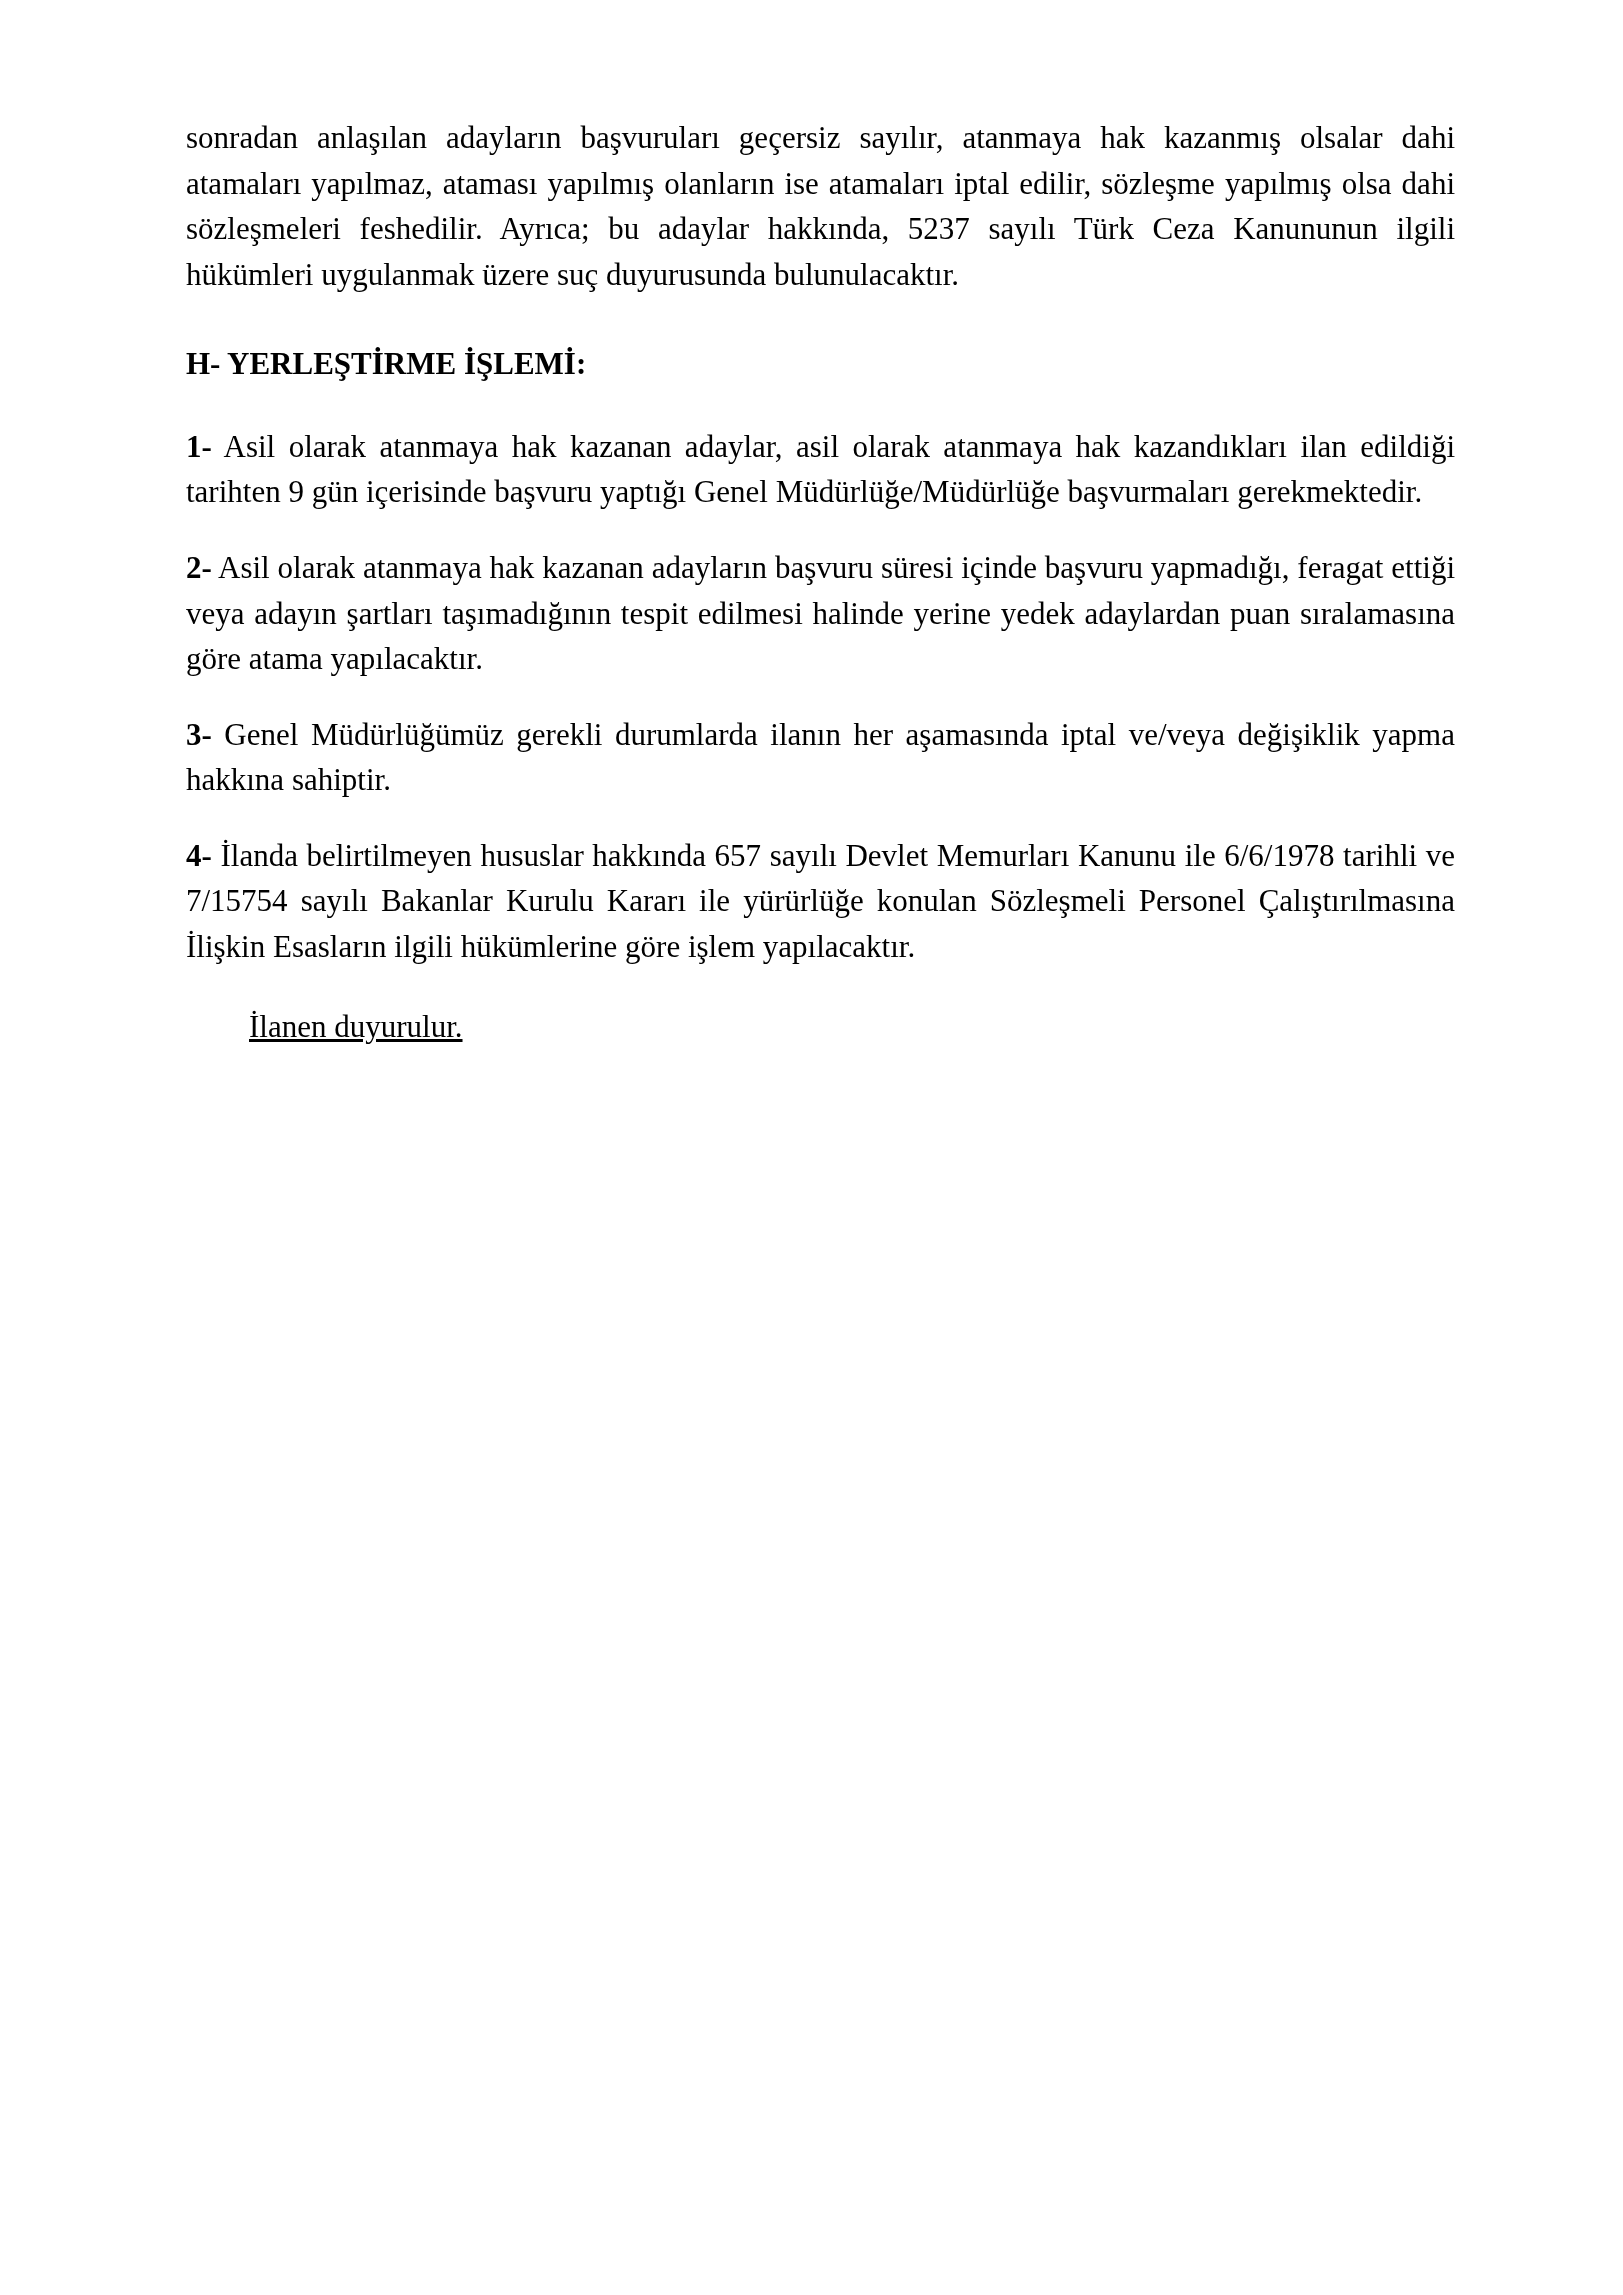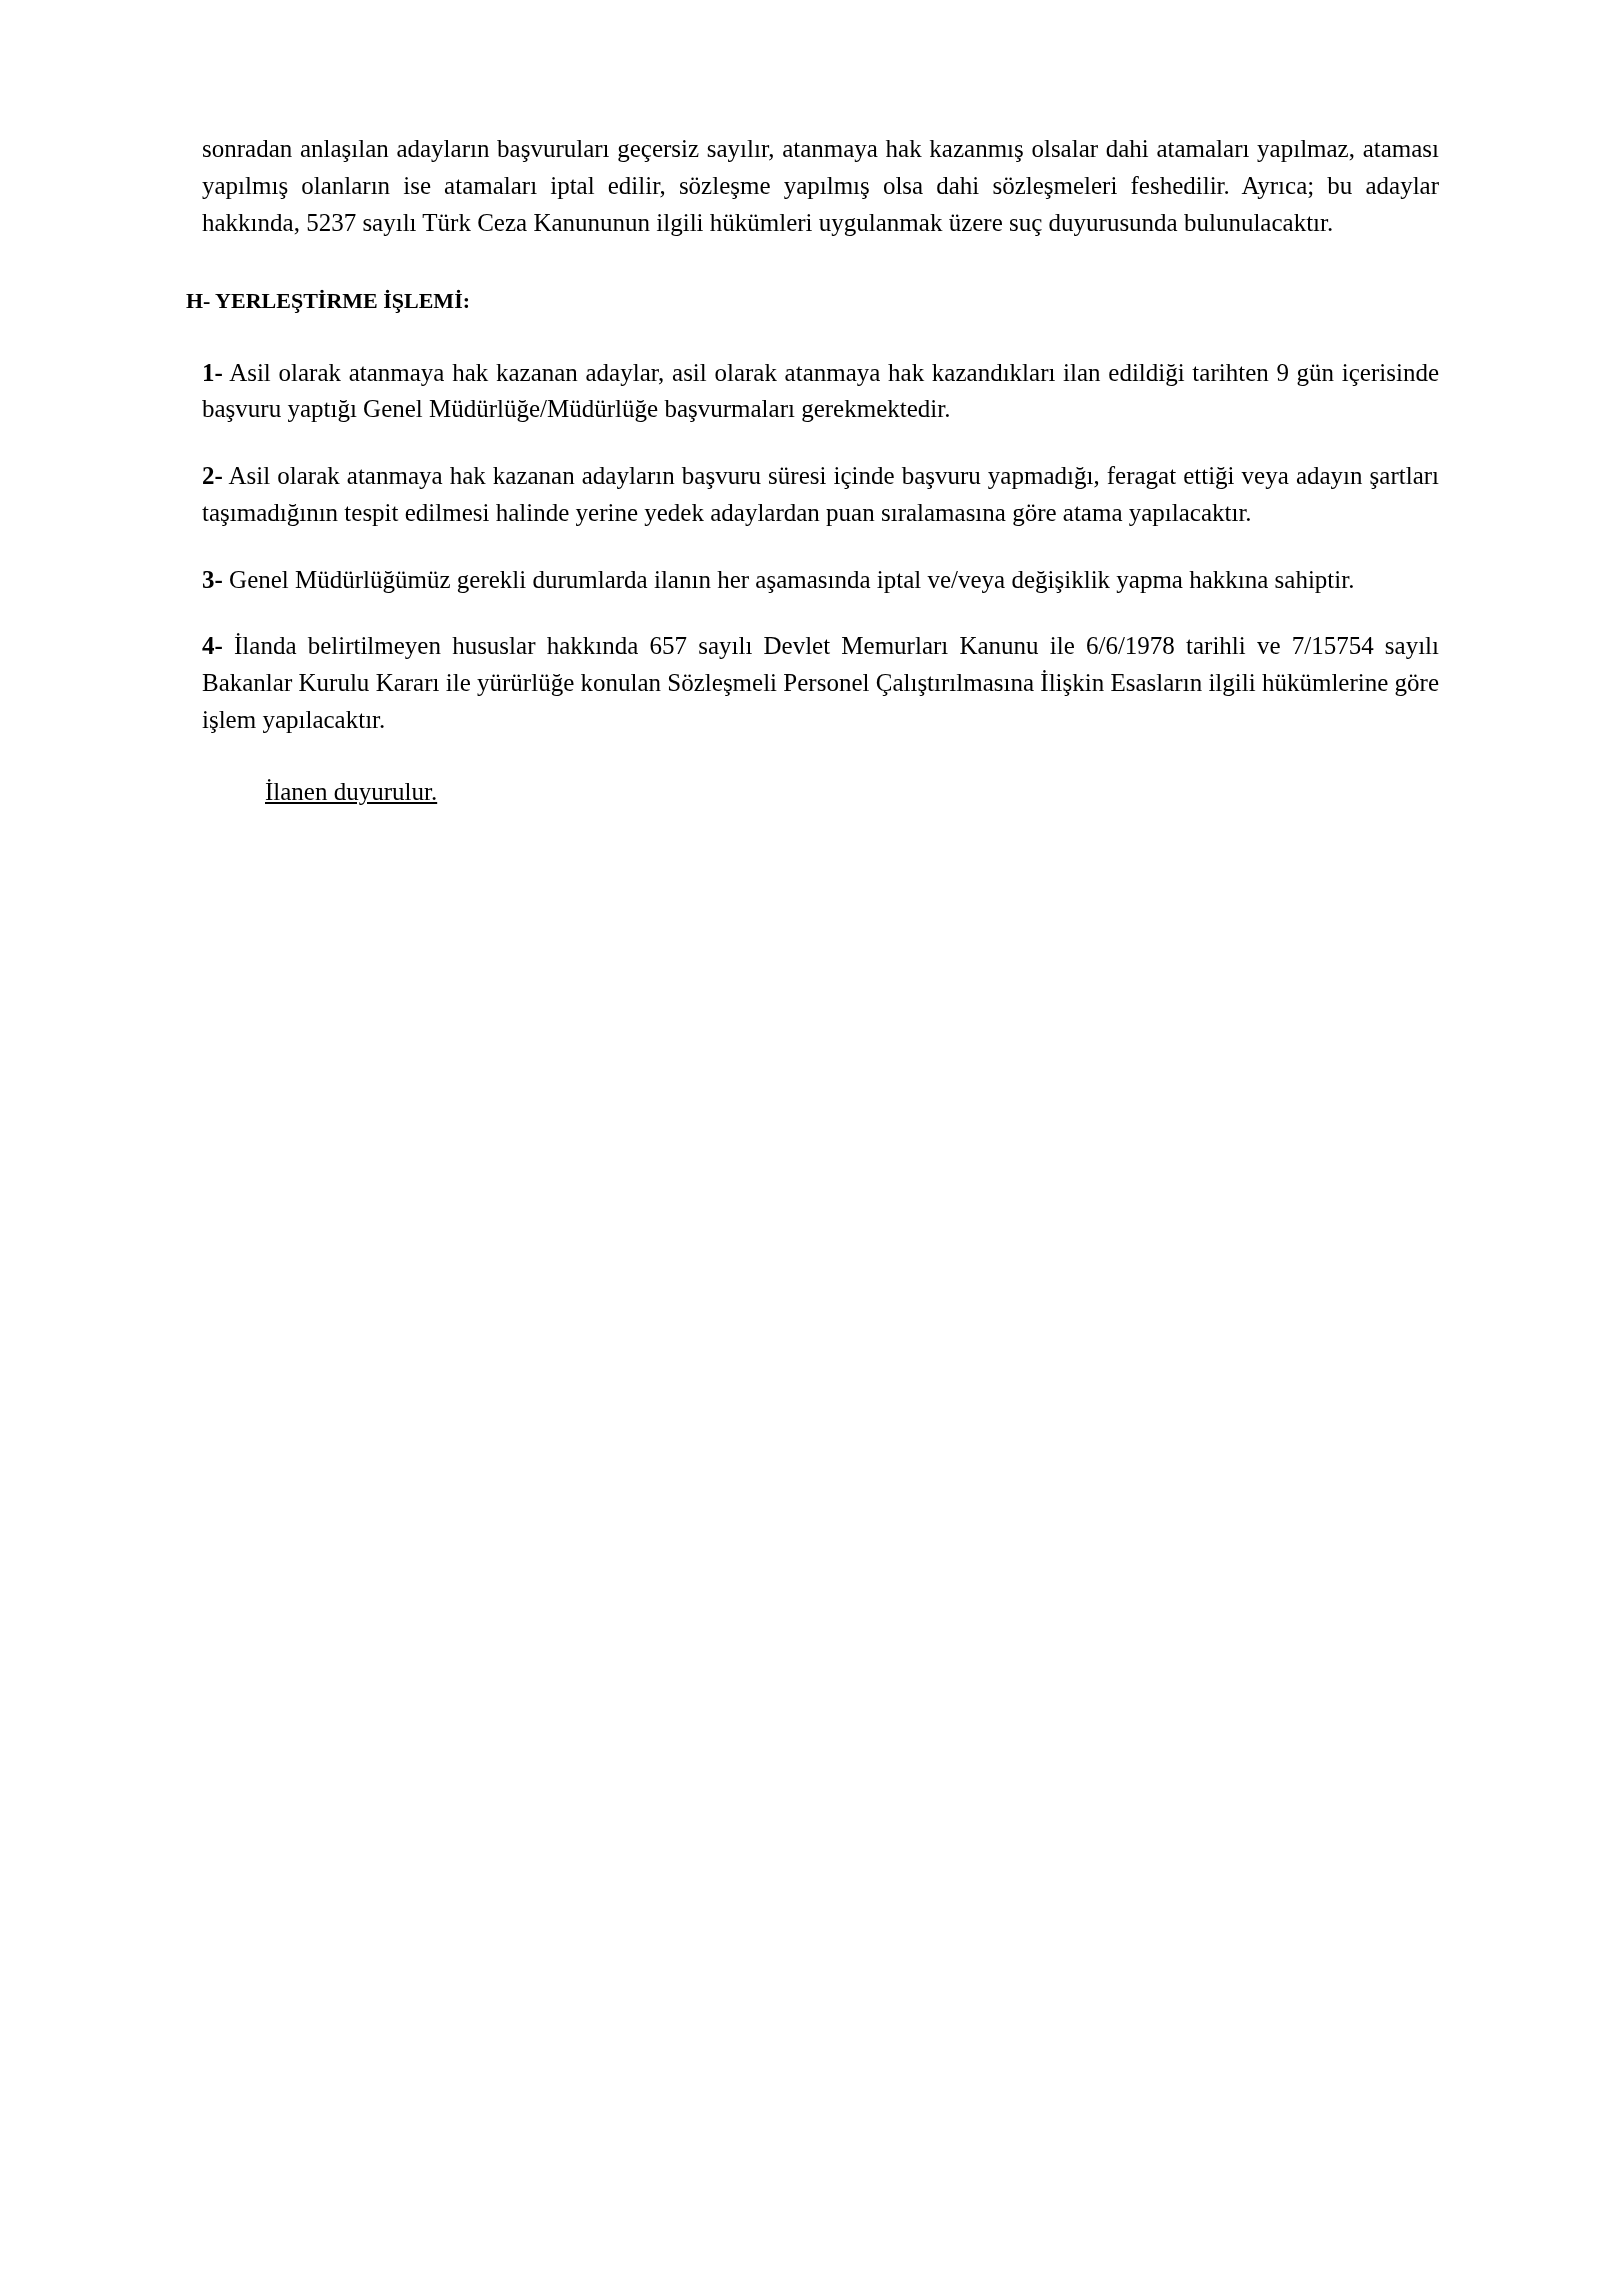--- a/index.html
+++ b/index.html
@@ -18,35 +18,35 @@
     position: relative;
     width: 1623px;
     height: 2295px;
     box-sizing: border-box;
     padding: 115px 169px 0 186px;
   }
   .doc-body {
     width: 1269px;
   }
   p {
-    margin: 16px;
-    font-size: 25px;
+    margin: 0;
+    font-size: 31px;
     line-height: 1.47;
     text-align: justify;
     text-justify: inter-word;
     hyphens: none;
   }
   .para {
     margin-bottom: 30px;
   }
   .para-tight {
     margin-bottom: 0;
   }
   .heading {
-    font-size: 22px;
+    font-size: 31px;
     font-weight: bold;
     line-height: 1.47;
     margin: 44px 0 37px 0;
     text-align: left;
   }
   .lead {
     font-weight: bold;
   }
   .indent-line {
     margin-top: 35px;

